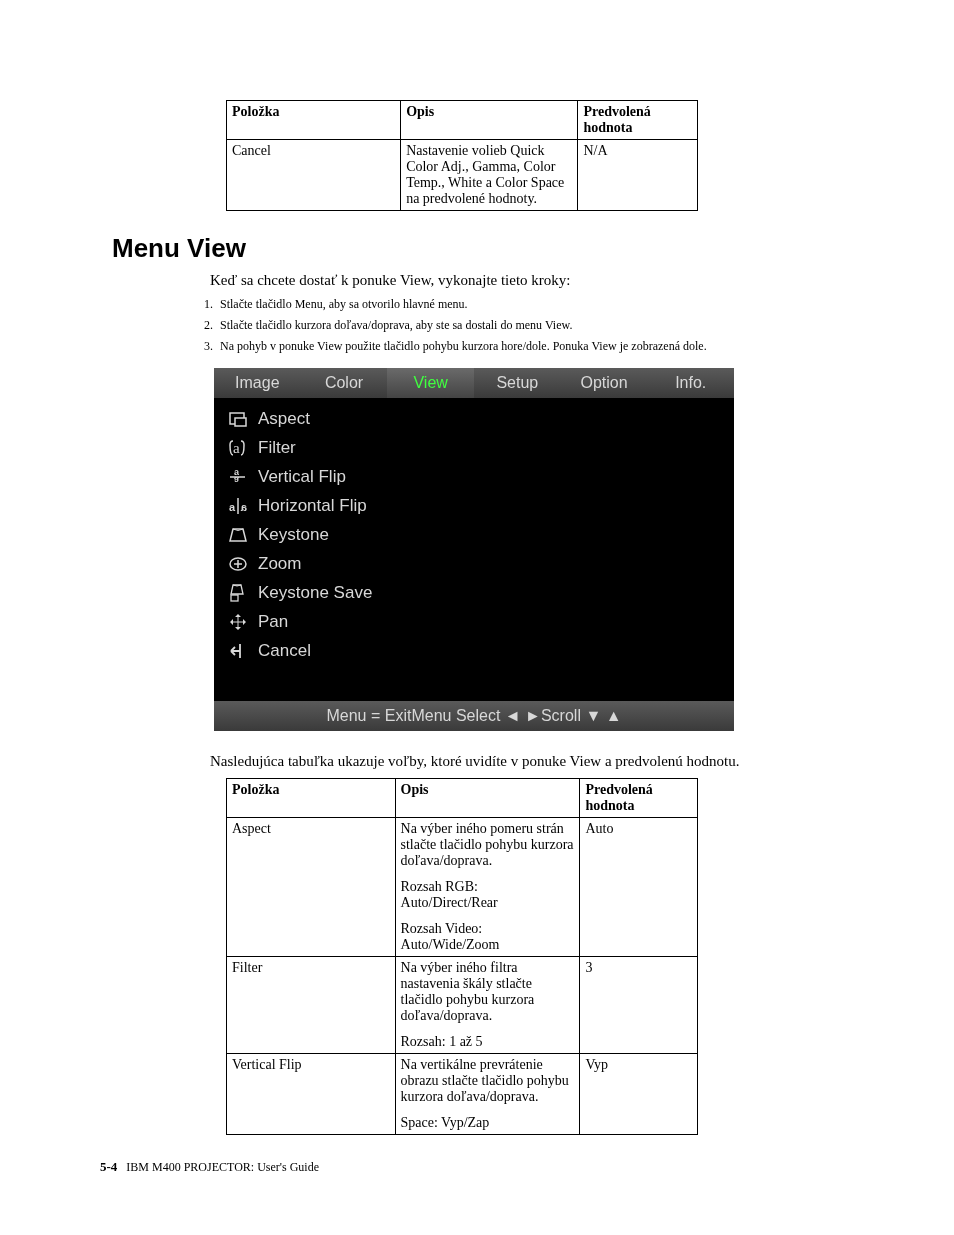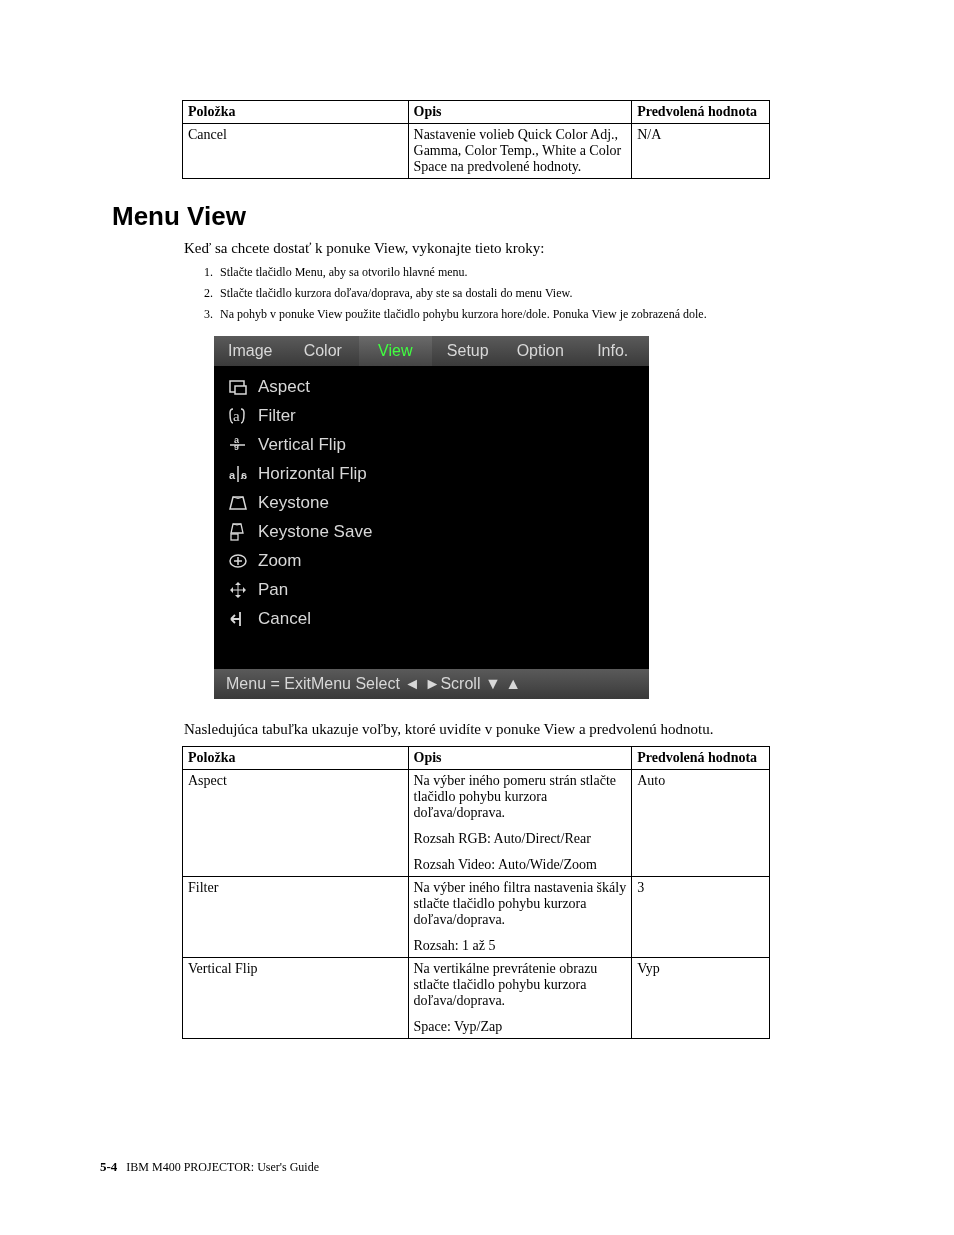--- a/index.html
+++ b/index.html
@@ -1,38 +1,38 @@
 <!DOCTYPE html>
 <html><head>
 <meta charset="utf-8">
 <style>
 *{box-sizing:border-box;margin:0;padding:0}
 body{background:#fff;font-family:"Times New Roman",Times,serif;color:#000;font-size:15px;width:954px;height:1235px;position:relative;padding:100px 110px 0 110px}
-.tbl{border-collapse:collapse;width:588px;margin-left:72px;margin-bottom:22px}
+.tbl{border-collapse:collapse;width:472px;margin-left:116px;margin-bottom:22px}
 .tbl th,.tbl td{border:1px solid #000;padding:3px 5px;text-align:left;vertical-align:top;font-size:14px}
 .tbl th{font-weight:bold}
 .tbl .c1{width:226px}
 .tbl .c2{width:224px}
 .tbl .c3{width:138px}
 .tbl td p{margin:0 0 10px 0}
 .tbl td p:last-child{margin-bottom:0}
 h2{font-family:Liberation Sans, sans-serif;font-weight:bold;font-size:26px;margin:20px 0 8px 2px}
-.para{margin-left:74px;margin-bottom:8px;font-size:15px}
+.para{margin-left:100px;margin-bottom:8px;font-size:15px}
 ol{margin-left:106px;margin-bottom:14px}
 ol li{margin-bottom:6px;padding-left:4px;font-size:12px}
-.osd{width:435px;margin-left:104px;background:#000;margin-bottom:22px;font-family:Arial,Helvetica,sans-serif}
+.osd{width:520px;margin-left:104px;background:#000;margin-bottom:22px;font-family:Arial,Helvetica,sans-serif}
 .tabs{display:flex;background:#4a4a4a}
 .tab{flex:1;text-align:center;padding:6px 0;color:#d8d8d8;font-size:16px;background:linear-gradient(#5a5a5a,#3a3a3a)}
 .tab.active{color:#40ff40;background:linear-gradient(#6a6a6a,#444)}
 .osd-body{padding:6px 10px 36px 10px}
 .mrow{display:flex;align-items:center;padding:4.5px 0}
 .mico{width:28px;display:flex;justify-content:center;color:#d8d8d8}
 .mico svg{width:20px;height:20px}
 .mlab{color:#d8d8d8;font-size:17px;margin-left:6px}
-.sbar{display:flex;background:linear-gradient(#5a5a5a,#3a3a3a);color:#d8d8d8;font-size:16px;padding:6px 12px;justify-content:flex-start}
+.sbar{display:flex;background:linear-gradient(#5a5a5a,#3a3a3a);color:#d8d8d8;font-size:16px;padding:6px 12px;justify-content:center}
 .footer{position:absolute;left:100px;bottom:60px;font-size:12px}
 .footer b{font-weight:bold;font-size:13px}
 </style>
 </head>
 <body>
 
 <table class="tbl">
 <thead>
       <tr>
 <th class="c1">Položka</th>
@@ -113,36 +113,36 @@
           <svg viewBox="0 0 20 20">
             <path d="M5 4 L15 4 L18 16 L2 16 Z" fill="none" stroke="#d8d8d8" stroke-width="1.5"></path>
             <path d="M5 4 Q10 7 15 4" fill="none" stroke="#d8d8d8" stroke-width="1"></path>
           </svg>
         </span>
       <span class="mlab">Keystone</span>
     </div>
     <div class="mrow">
       <span class="mico">
           <svg viewBox="0 0 20 20">
+            <ellipse cx="10" cy="10" rx="8" ry="6" fill="none" stroke="#d8d8d8" stroke-width="1.5"></ellipse>
+            <line x1="6" y1="10" x2="14" y2="10" stroke="#d8d8d8" stroke-width="1.5"></line>
+            <line x1="10" y1="6" x2="10" y2="14" stroke="#d8d8d8" stroke-width="1.5"></line>
+          </svg>
+        </span>
+      <span class="mlab">Zoom</span>
+    </div>
+    <div class="mrow">
+      <span class="mico">
+          <svg viewBox="0 0 20 20">
             <path d="M5 2 L13 2 L15 11 L3 11 Z" fill="none" stroke="#d8d8d8" stroke-width="1.3"></path>
             <path d="M5 2 Q9 4 13 2" fill="none" stroke="#d8d8d8" stroke-width="1"></path>
             <rect x="3" y="12" width="7" height="6" fill="none" stroke="#d8d8d8" stroke-width="1.3"></rect>
           </svg>
         </span>
       <span class="mlab">Keystone Save</span>
-    </div>
-    <div class="mrow">
-      <span class="mico">
-          <svg viewBox="0 0 20 20">
-            <ellipse cx="10" cy="10" rx="8" ry="6" fill="none" stroke="#d8d8d8" stroke-width="1.5"></ellipse>
-            <line x1="6" y1="10" x2="14" y2="10" stroke="#d8d8d8" stroke-width="1.5"></line>
-            <line x1="10" y1="6" x2="10" y2="14" stroke="#d8d8d8" stroke-width="1.5"></line>
-          </svg>
-        </span>
-      <span class="mlab">Zoom</span>
     </div>
     <div class="mrow">
       <span class="mico">
           <svg viewBox="0 0 20 20">
             <path d="M10 2 L7 5 L13 5 Z M10 18 L7 15 L13 15 Z M2 10 L5 7 L5 13 Z M18 10 L15 7 L15 13 Z" fill="#d8d8d8"></path>
             <line x1="10" y1="4" x2="10" y2="16" stroke="#d8d8d8"></line>
             <line x1="4" y1="10" x2="16" y2="10" stroke="#d8d8d8"></line>
           </svg>
         </span>
       <span class="mlab">Pan</span>

